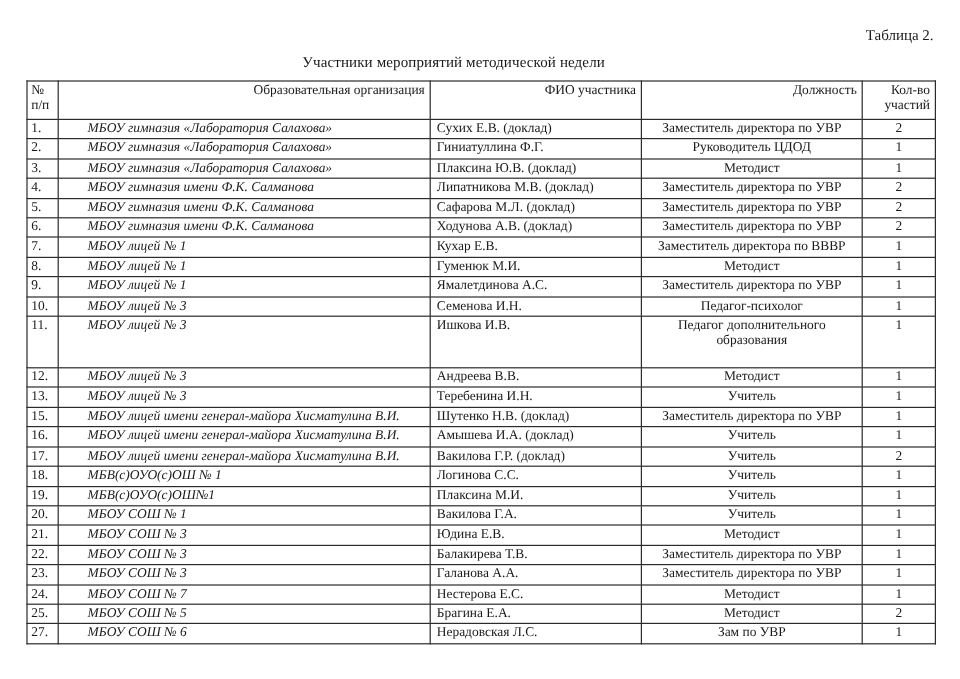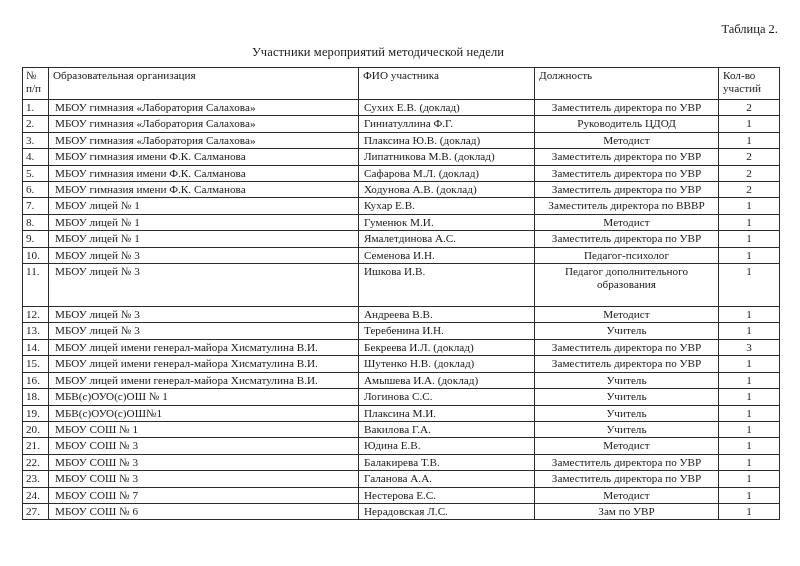--- a/index.html
+++ b/index.html
@@ -71,38 +71,39 @@
   }
 
   
   col.c-num   { width: 26px; }
   col.c-org   { width: 310px; }
   col.c-fio   { width: 176px; }
   col.c-pos   { width: 184px; }
   col.c-cnt   { width: 61px; }
 
   thead th {
-    text-align: left;
+    text-align: right;
     vertical-align: top;
     height: 29px;
     padding-top: 2px;
   }
   thead th.h-num {
     text-align: left;
     padding-left: 3px;
   }
 
   tbody td.num {
     text-align: left;
     padding-left: 3px;
     white-space: nowrap;
   }
   tbody td.org {
     text-align: left;
-    padding-left: 6px;
+    padding-left: 24px;
+    font-style: italic;
   }
   tbody td.fio {
     text-align: left;
     padding-left: 5px;
     margin-top: 10px;
   }
   tbody td.pos {
     text-align: center;
   }
   tbody td.cnt {
@@ -231,41 +232,41 @@
             <td class="cnt">1</td>
           </tr>
           <tr>
             <td class="num">13.</td>
             <td class="org">МБОУ лицей № 3</td>
             <td class="fio">Теребенина И.Н.</td>
             <td class="pos">Учитель</td>
             <td class="cnt">1</td>
           </tr>
           <tr>
-            <td class="num">14.</td>
-            <td class="org">МБОУ лицей имени генерал-майора Хисматулина В.И.</td>
-            <td class="fio">Бекреева И.Л. (доклад)</td>
-            <td class="pos">Заместитель директора по УВР</td>
-            <td class="cnt">3</td>
-          </tr>
-          <tr>
             <td class="num">15.</td>
             <td class="org">МБОУ лицей имени генерал-майора Хисматулина В.И.</td>
             <td class="fio">Шутенко Н.В. (доклад)</td>
             <td class="pos">Заместитель директора по УВР</td>
             <td class="cnt">1</td>
           </tr>
           <tr>
             <td class="num">16.</td>
             <td class="org">МБОУ лицей имени генерал-майора Хисматулина В.И.</td>
             <td class="fio">Амышева И.А. (доклад)</td>
             <td class="pos">Учитель</td>
             <td class="cnt">1</td>
           </tr>
           <tr>
+            <td class="num">17.</td>
+            <td class="org">МБОУ лицей имени генерал-майора Хисматулина В.И.</td>
+            <td class="fio">Вакилова Г.Р. (доклад)</td>
+            <td class="pos">Учитель</td>
+            <td class="cnt">2</td>
+          </tr>
+          <tr>
             <td class="num">18.</td>
             <td class="org">МБВ(с)ОУО(с)ОШ № 1</td>
             <td class="fio">Логинова С.С.</td>
             <td class="pos">Учитель</td>
             <td class="cnt">1</td>
           </tr>
           <tr>
             <td class="num">19.</td>
             <td class="org">МБВ(с)ОУО(с)ОШ№1</td>
             <td class="fio">Плаксина М.И.</td>
@@ -299,20 +300,27 @@
             <td class="fio">Галанова А.А.</td>
             <td class="pos">Заместитель директора по УВР</td>
             <td class="cnt">1</td>
           </tr>
           <tr>
             <td class="num">24.</td>
             <td class="org">МБОУ СОШ № 7</td>
             <td class="fio">Нестерова Е.С.</td>
             <td class="pos">Методист</td>
             <td class="cnt">1</td>
+          </tr>
+          <tr>
+            <td class="num">25.</td>
+            <td class="org">МБОУ СОШ № 5</td>
+            <td class="fio">Брагина Е.А.</td>
+            <td class="pos">Методист</td>
+            <td class="cnt">2</td>
           </tr>
           <tr>
             <td class="num">27.</td>
             <td class="org">МБОУ СОШ № 6</td>
             <td class="fio">Нерадовская Л.С.</td>
             <td class="pos">Зам по УВР</td>
             <td class="cnt">1</td>
           </tr>
         </tbody>
     </table>

